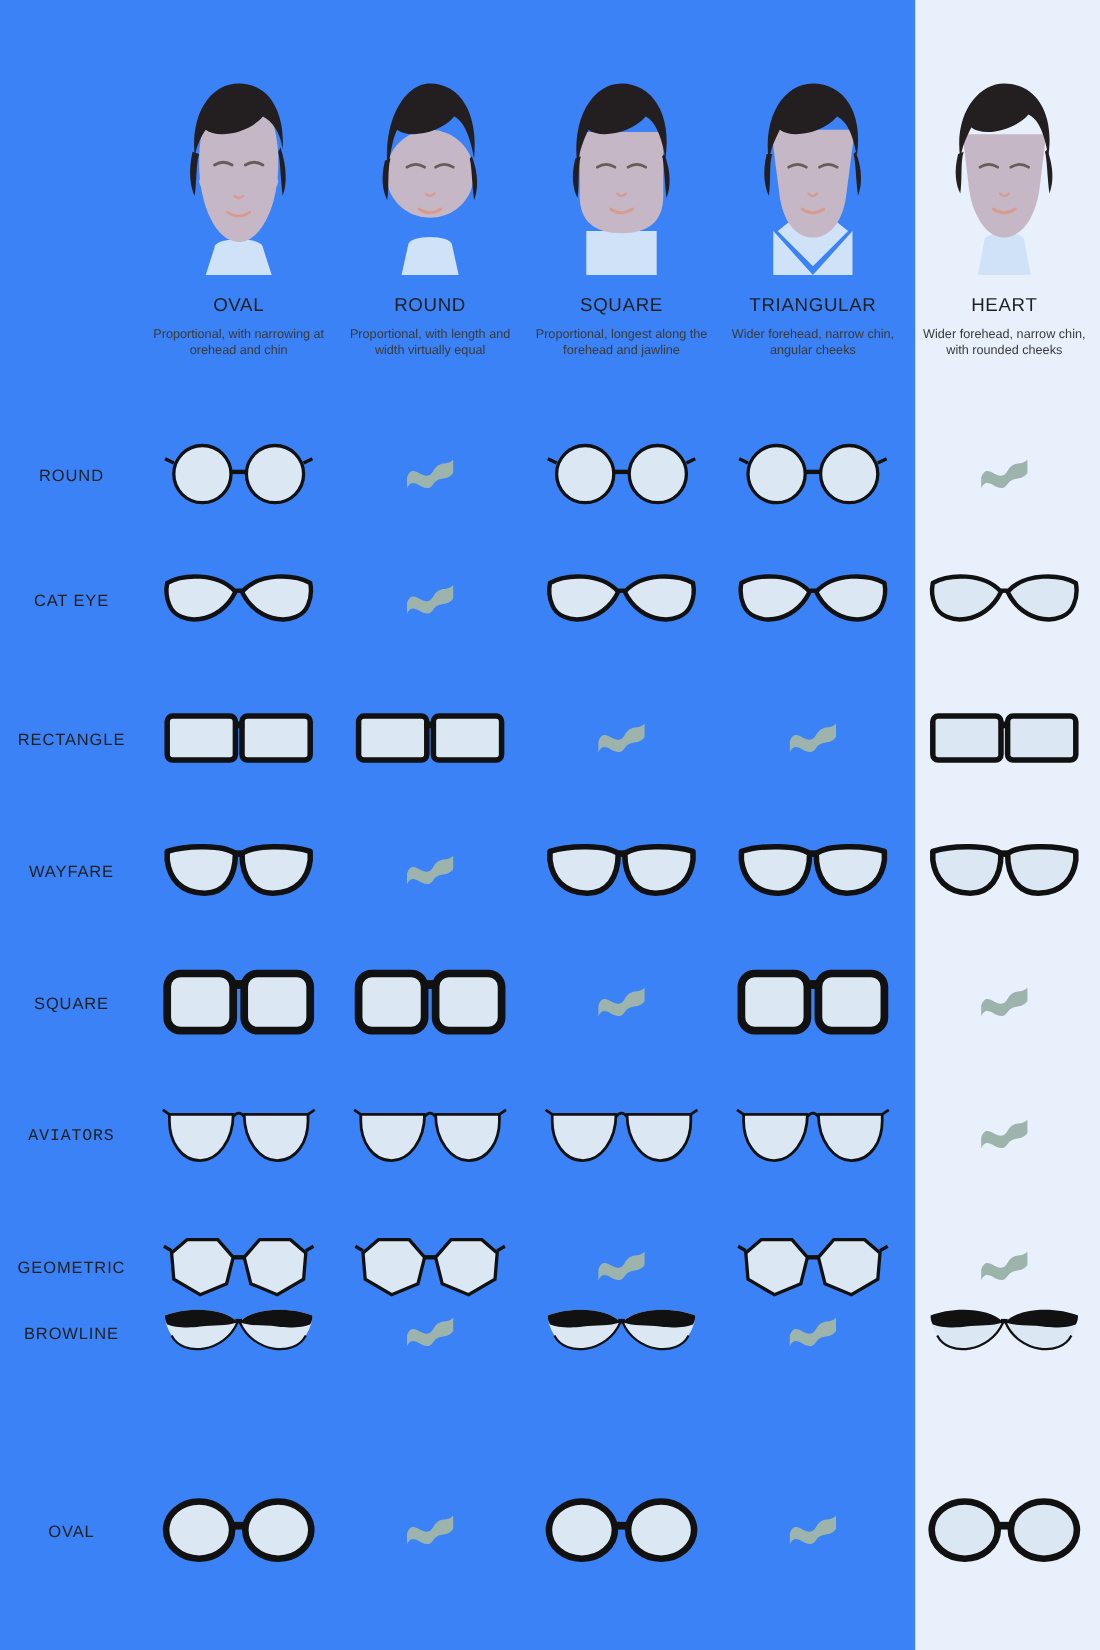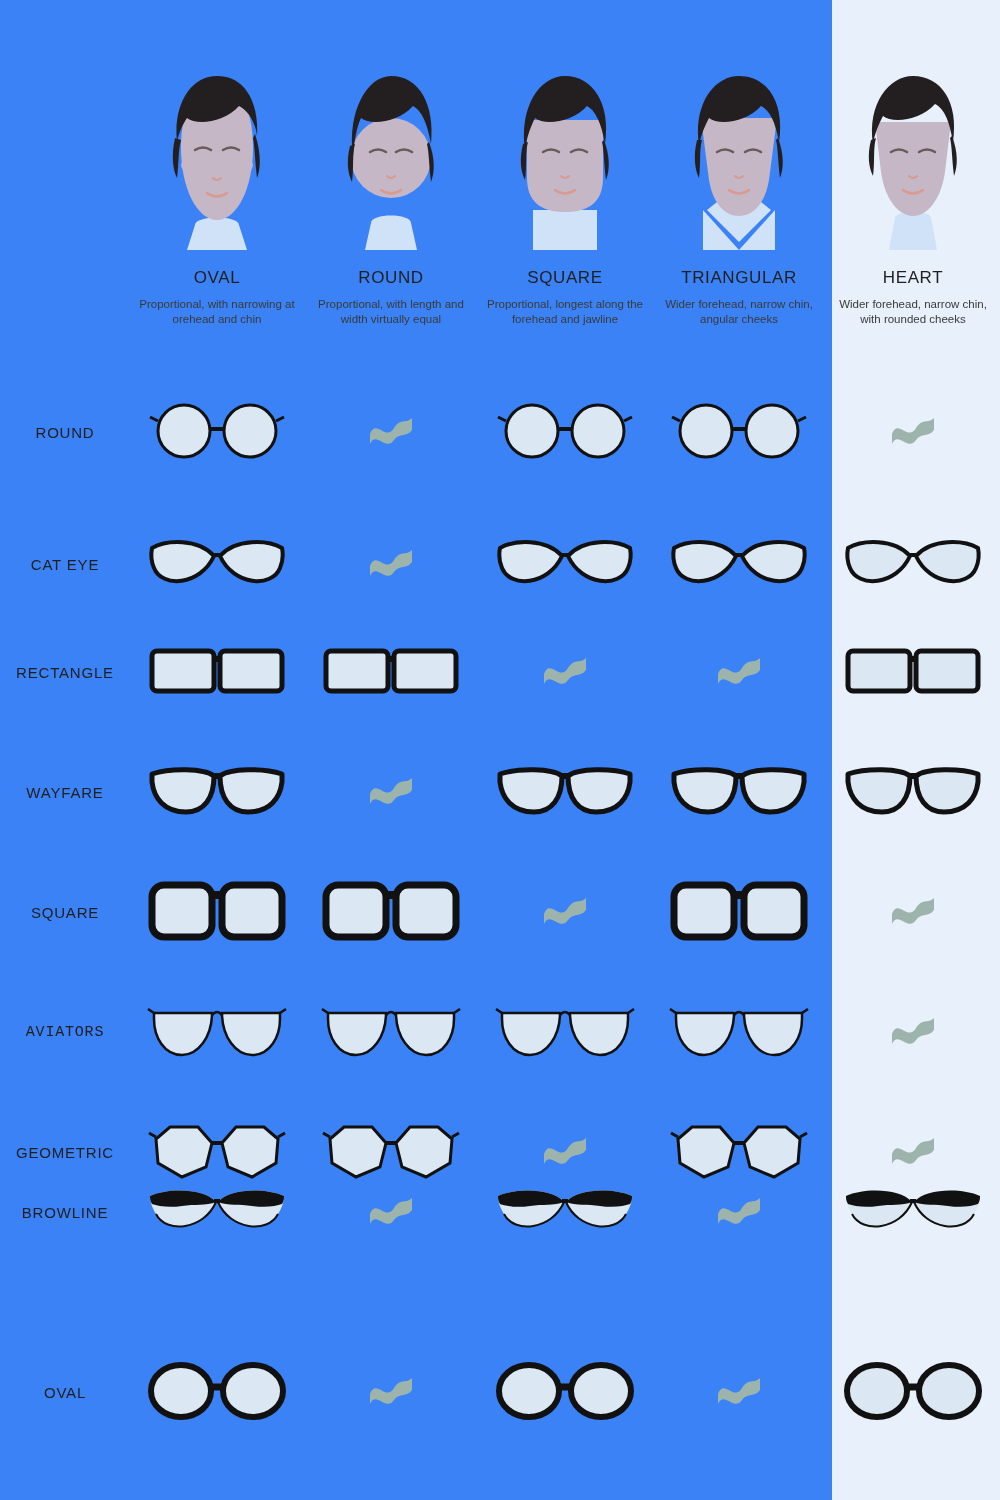--- a/index.html
+++ b/index.html
@@ -208,21 +208,21 @@
               <path d="M128 24 L136 20" stroke="#111111" stroke-width="3"></path>
             </svg>
           </div>
           <div class="cell">
             <svg viewBox="0 0 50 40" width="50" height="40">
               <path d="M4 22 C10 6 20 30 28 16 C34 6 40 12 46 6 L46 18 C40 26 34 20 28 28 C20 40 10 18 4 32 Z" fill="#9db4ad"></path>
             </svg>
           </div>
         </div>
       </div>
-      <div class="row" style="top: 504px;">
+      <div class="row" style="top: 486px;">
         <div class="row-label">CAT EYE</div>
         <div class="cells">
           <div class="cell">
             <svg viewBox="0 0 138 60" width="138" height="60">
               <path d="M4 14 C18 6 50 4 66 22 C52 52 14 54 6 34 C3 27 3 19 4 14 Z" fill="#dbe7f2" stroke="#111111" stroke-width="4" stroke-linejoin="round"></path>
               <path d="M134 14 C120 6 88 4 72 22 C86 52 124 54 132 34 C135 27 135 19 134 14 Z" fill="#dbe7f2" stroke="#111111" stroke-width="4" stroke-linejoin="round"></path>
               <path d="M66 21 h6" stroke="#111111" stroke-width="4"></path>
             </svg>
           </div>
           <div class="cell">

